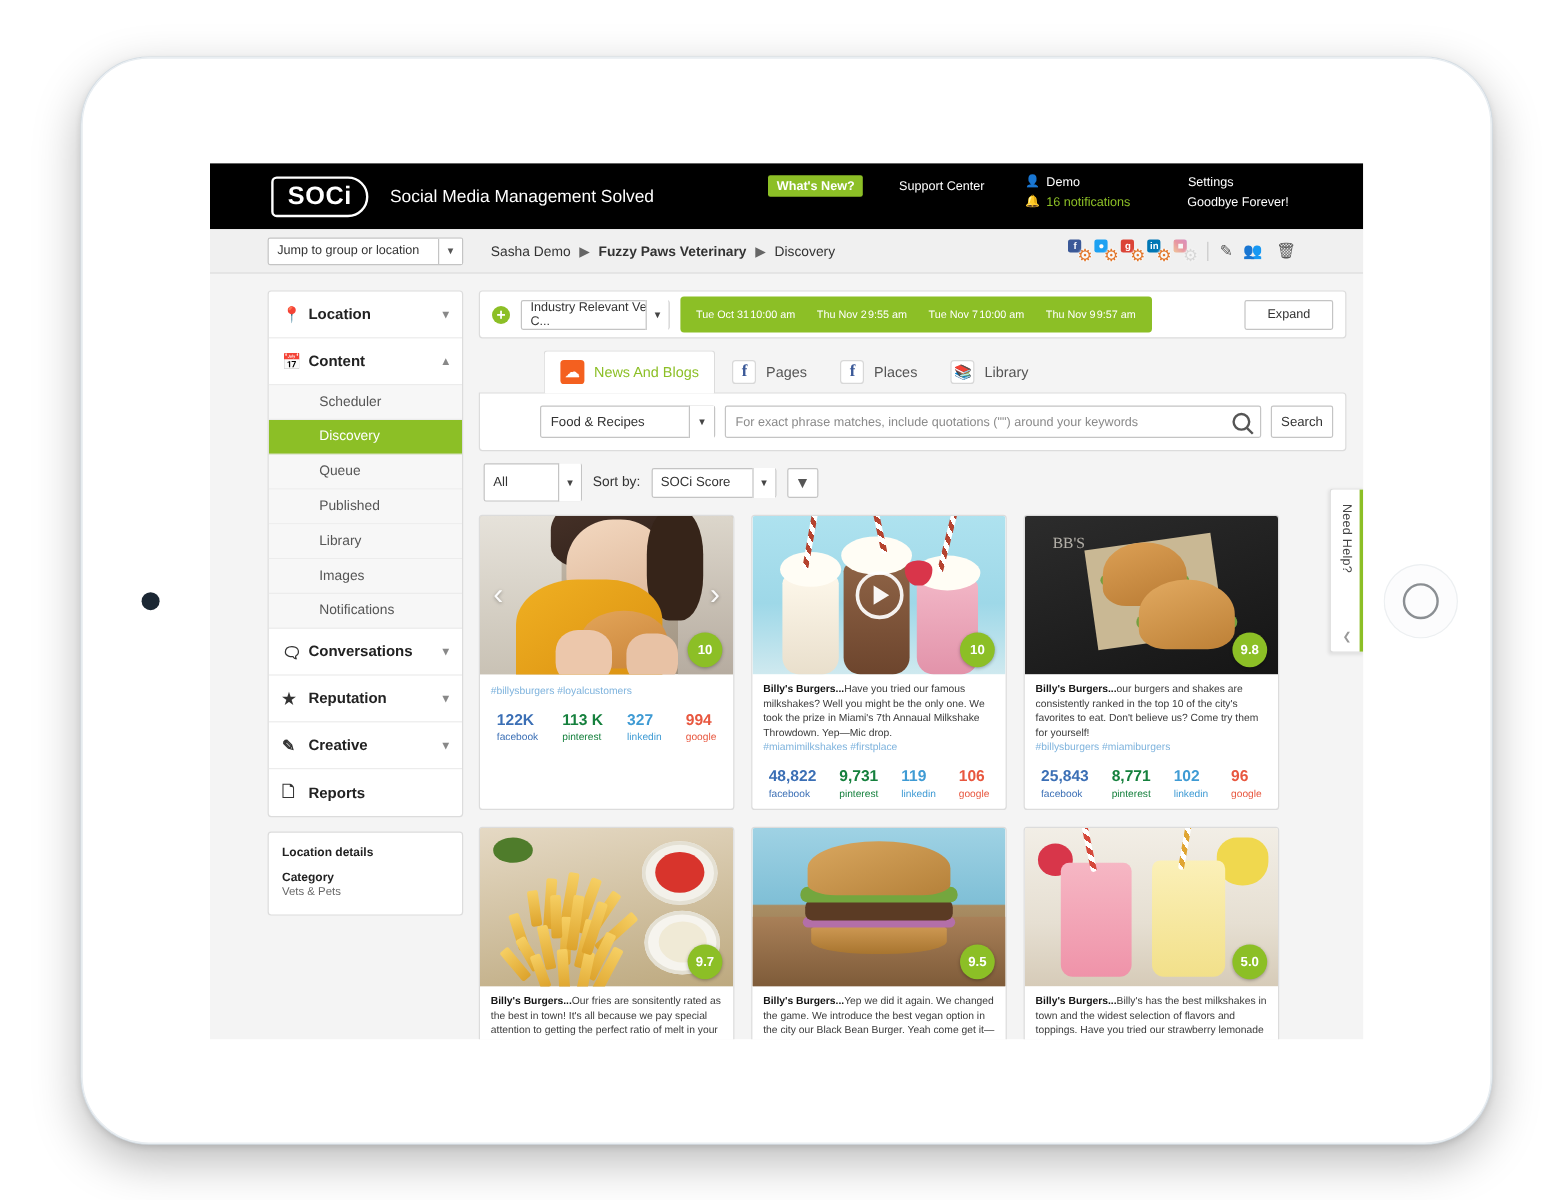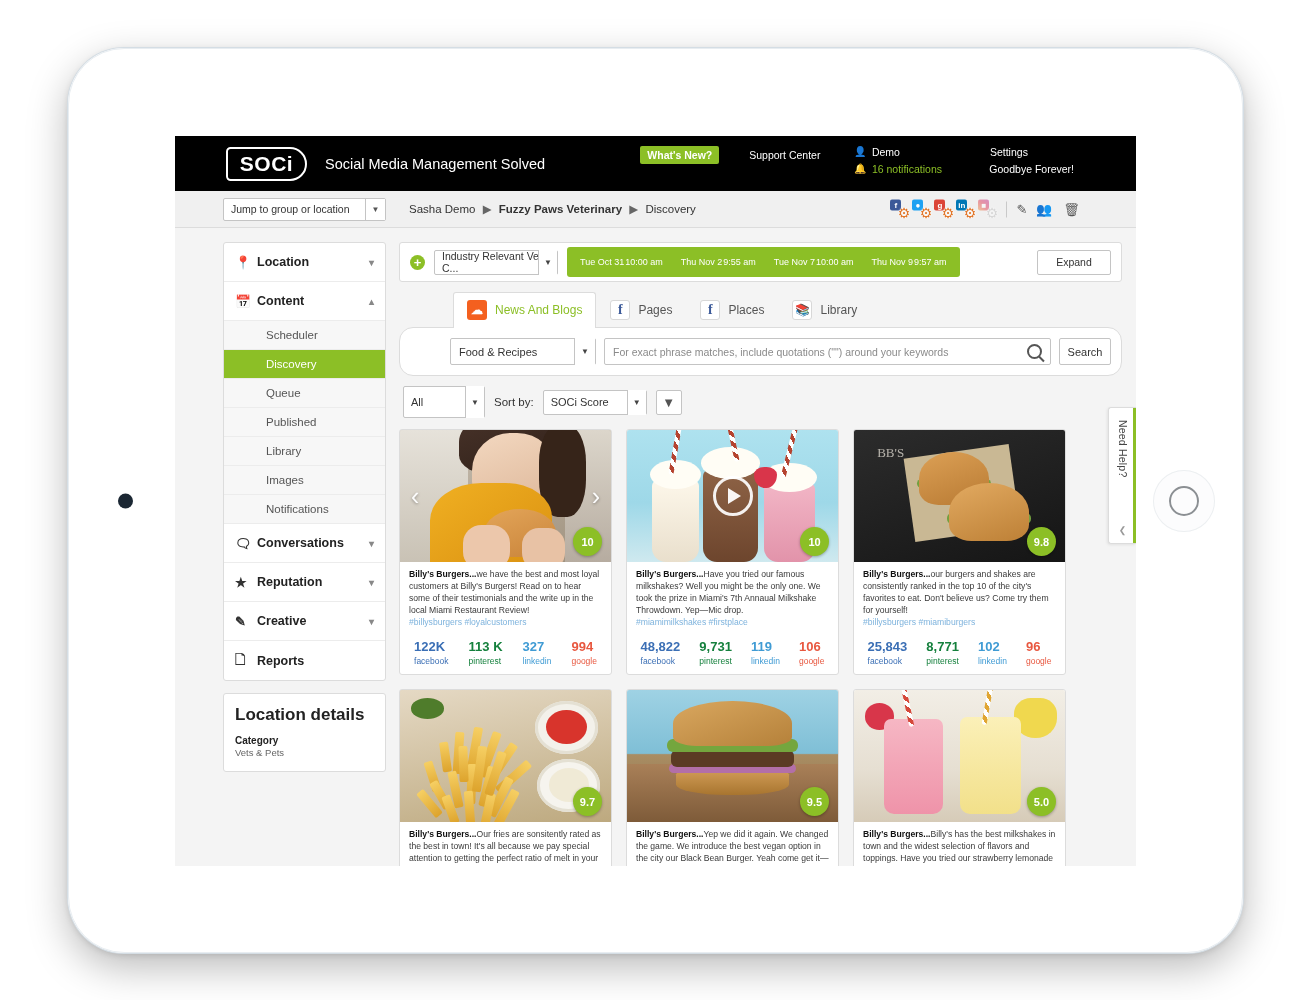--- a/index.html
+++ b/index.html
@@ -155,21 +155,21 @@
     height: 29px; display: flex; align-items: center;
     padding-left: 42px; font-size: 11.5px; color: #555;
     background: #f7f7f7; border-bottom: 1px solid #ececec; cursor: pointer;
   }
   .sub-item.active { background: #8cbf26; color: #fff; }
   .loc-card {
     width: 163px; margin-top: 12px; background: #fff;
     border: 1px solid #dcdcdc; border-radius: 3px;
     padding: 11px 11px 13px 11px;
   }
-  .loc-title { font-size: 17px; font-weight: bold; color: #222; margin-bottom: 10px; }
+  .loc-title { font-size: 10px; font-weight: bold; color: #222; margin-bottom: 10px; }
   .loc-label { font-size: 10px; font-weight: bold; color: #222; }
   .loc-val { font-size: 9.5px; color: #666; margin-top: 1px; }
 
   
   .content { flex: 1; padding: 14px 14px 0 9px; }
 
   .panel {
     background: #fff; border: 1px solid #dcdcdc; border-radius: 3px;
   }
   .camp-bar {
@@ -226,21 +226,21 @@
   }
   .tab-ic {
     width: 20px; height: 20px; border-radius: 3px;
     display: flex; align-items: center; justify-content: center;
     font-size: 12px; font-weight: bold; color: #fff;
   }
   .ic-rss { background: #f4601f; }
   .ic-fb { background: #fff; border: 1px solid #d8d8d8; color: #3b5998; font-size: 14px; font-family: "Liberation Serif", serif;}
   .ic-lib { background: #fff; border: 1px solid #d8d8d8; color: #7ab648; font-size: 12px; }
 
-  .search-panel { padding: 10px; display: flex; align-items: center; gap: 8px; border-top-left-radius: 0; border-radius: 14px;}
+  .search-panel { padding: 10px; display: flex; align-items: center; gap: 8px; border-top-left-radius: 0;}
   .cat-select {
     width: 146px; height: 27px; background: #fff;
     border: 1px solid #c4c4c4; border-radius: 2px;
     display: flex; align-items: center; font-size: 11px; color: #333;
     padding-left: 8px; position: relative; margin-left: 40px;
   }
   .cat-select .caret {
     position: absolute; right: 0; top: -1px; bottom: -1px; width: 21px;
     border-left: 1px solid #c4c4c4; background: #fff;
     display: flex; align-items: center; justify-content: center;
@@ -685,21 +685,20 @@
                   <div class="patty"></div>
                   <div class="bun"></div>
                 <div class="hand"></div>
                   <div class="hand2"></div>
               </div>
               <span class="arrow l">‹</span>
               <span class="arrow r">›</span>
               <span class="badge">10</span>
             </div>
             <div class="card-body">
-              <div class="card-text"><span class="nm">Billy's Burgers...</span><span>we have the best and most loyal customers at Billy's Burgers! Read on to hear some of their testimonials and the write up in the local Miami Restaurant Review!</span></div>
               <div class="card-tags">#billysburgers #loyalcustomers</div>
             </div>
             <div class="stats">
               <div class="stat s-fb">
                   <div class="v">122K</div>
                   <div class="l">facebook</div>
                 </div>
               <div class="stat s-pin">
                   <div class="v">113 K</div>
                   <div class="l">pinterest</div>

